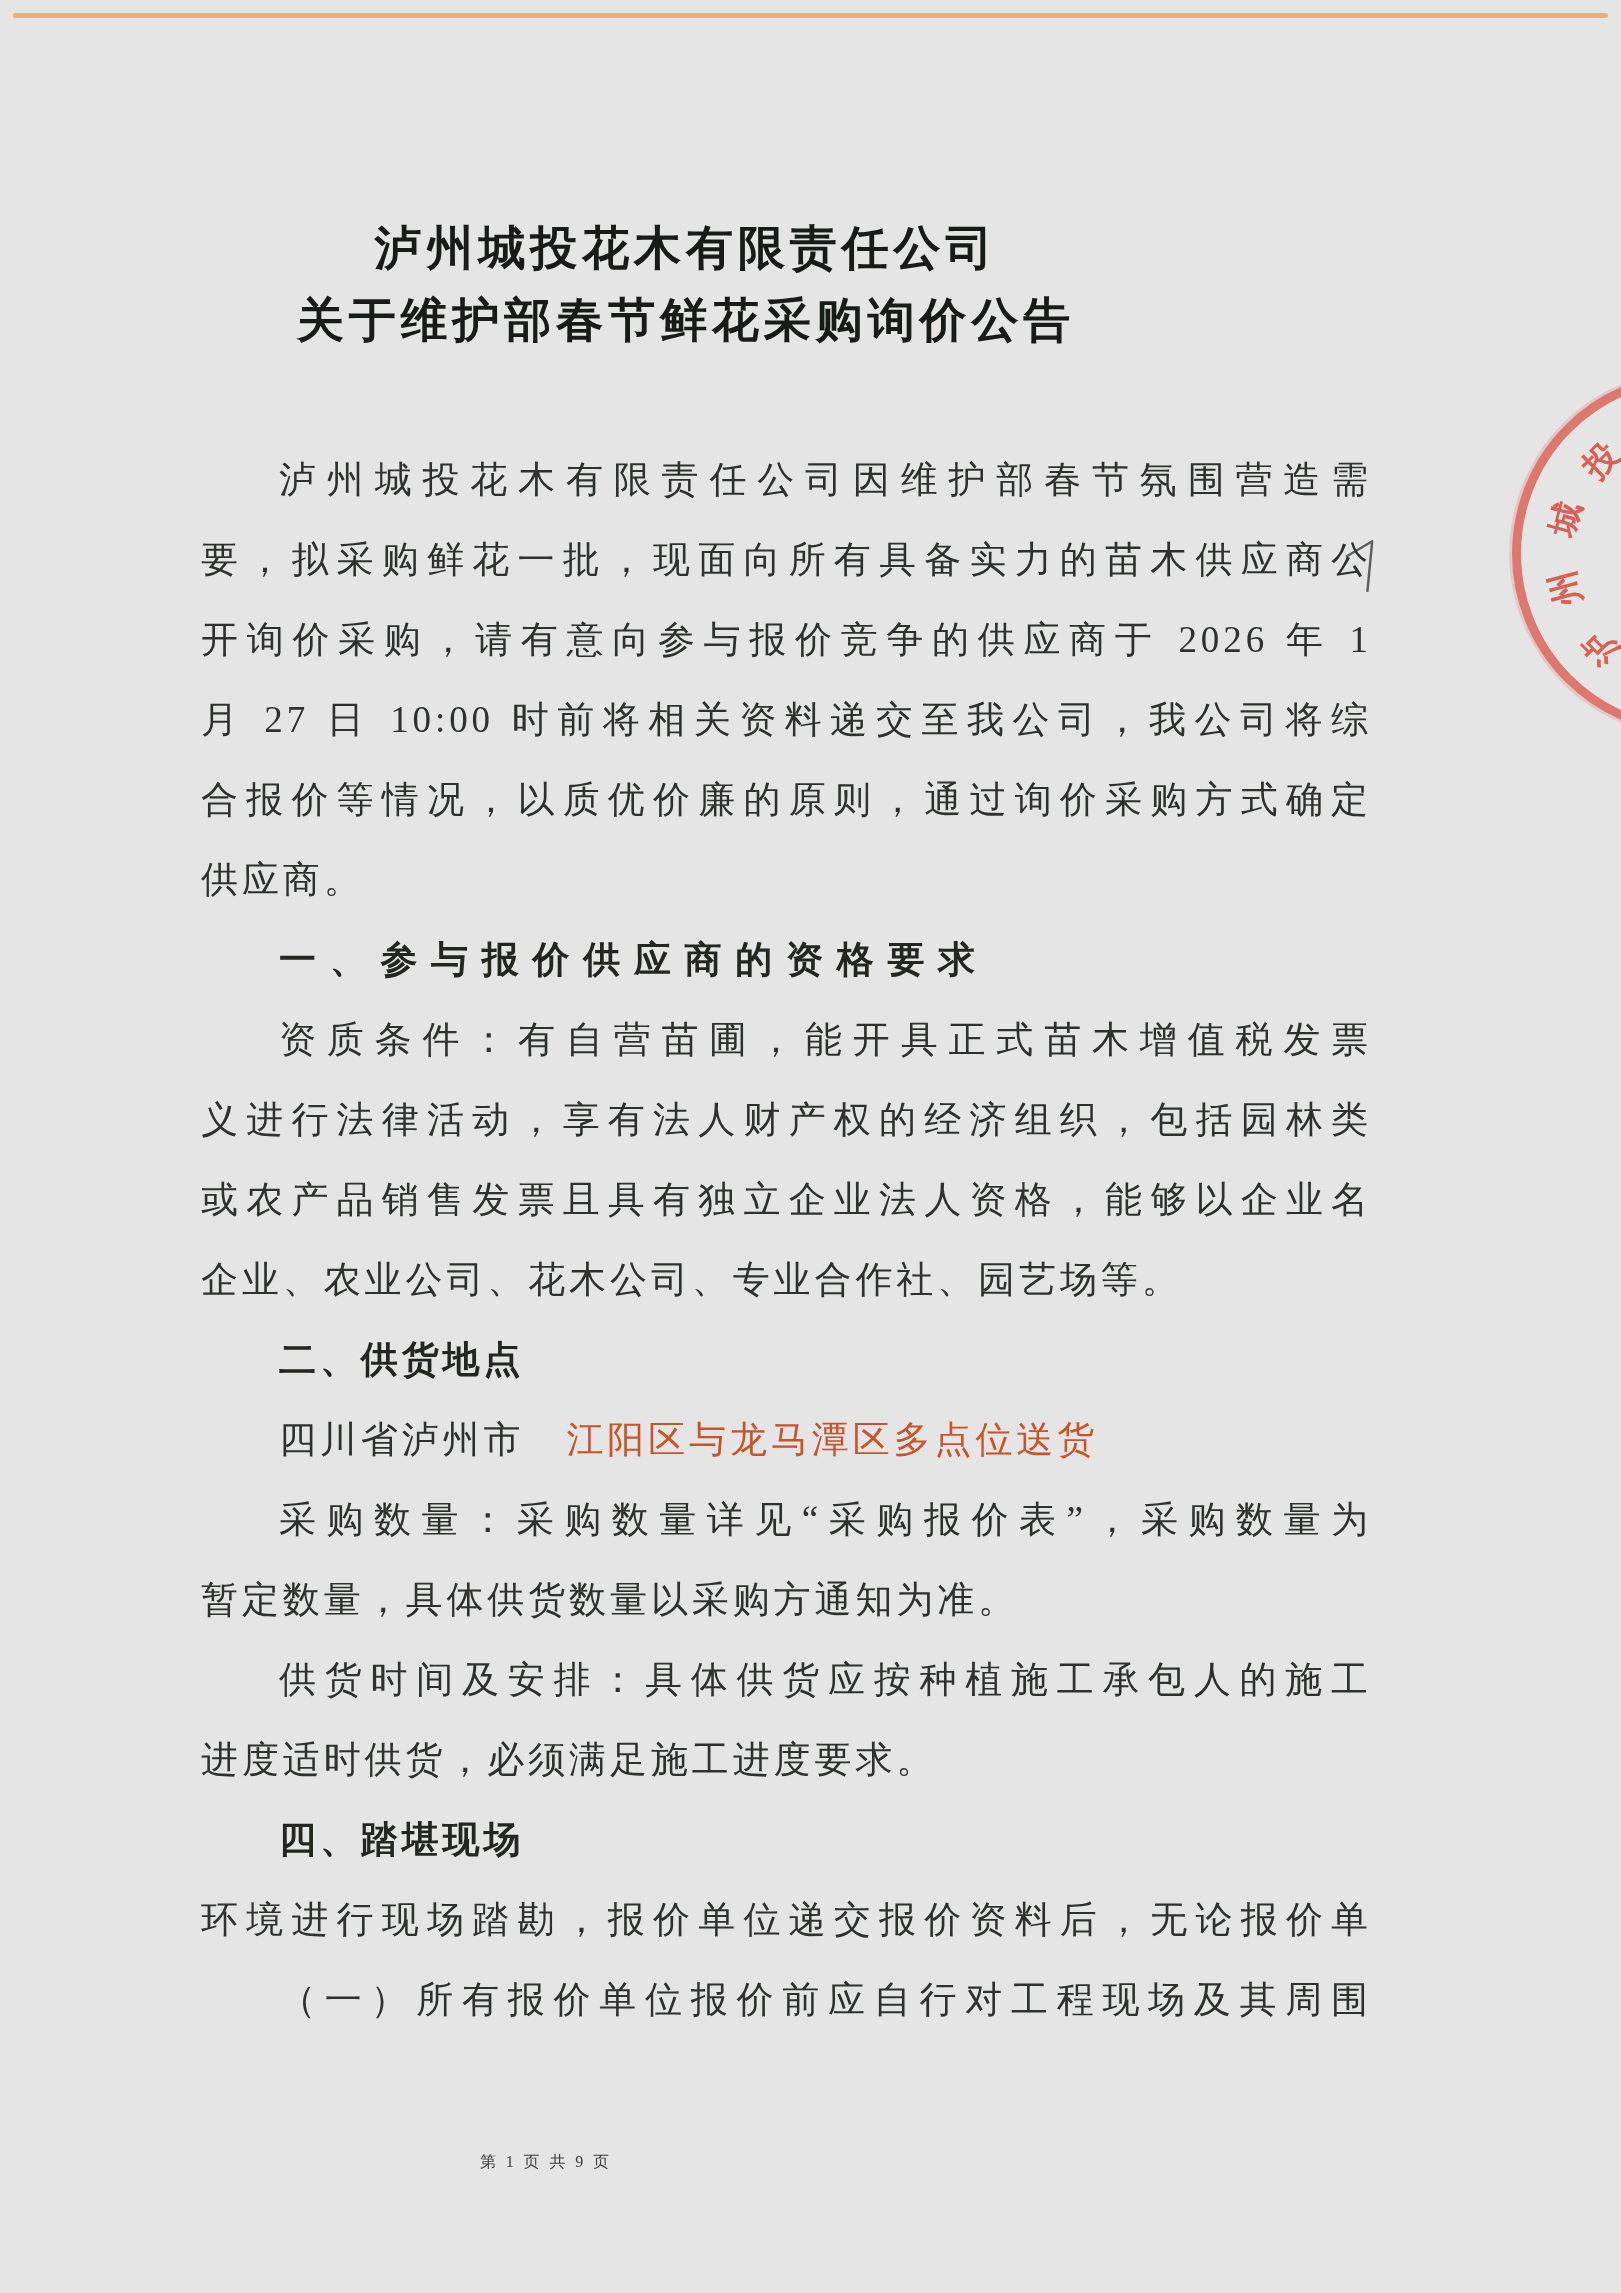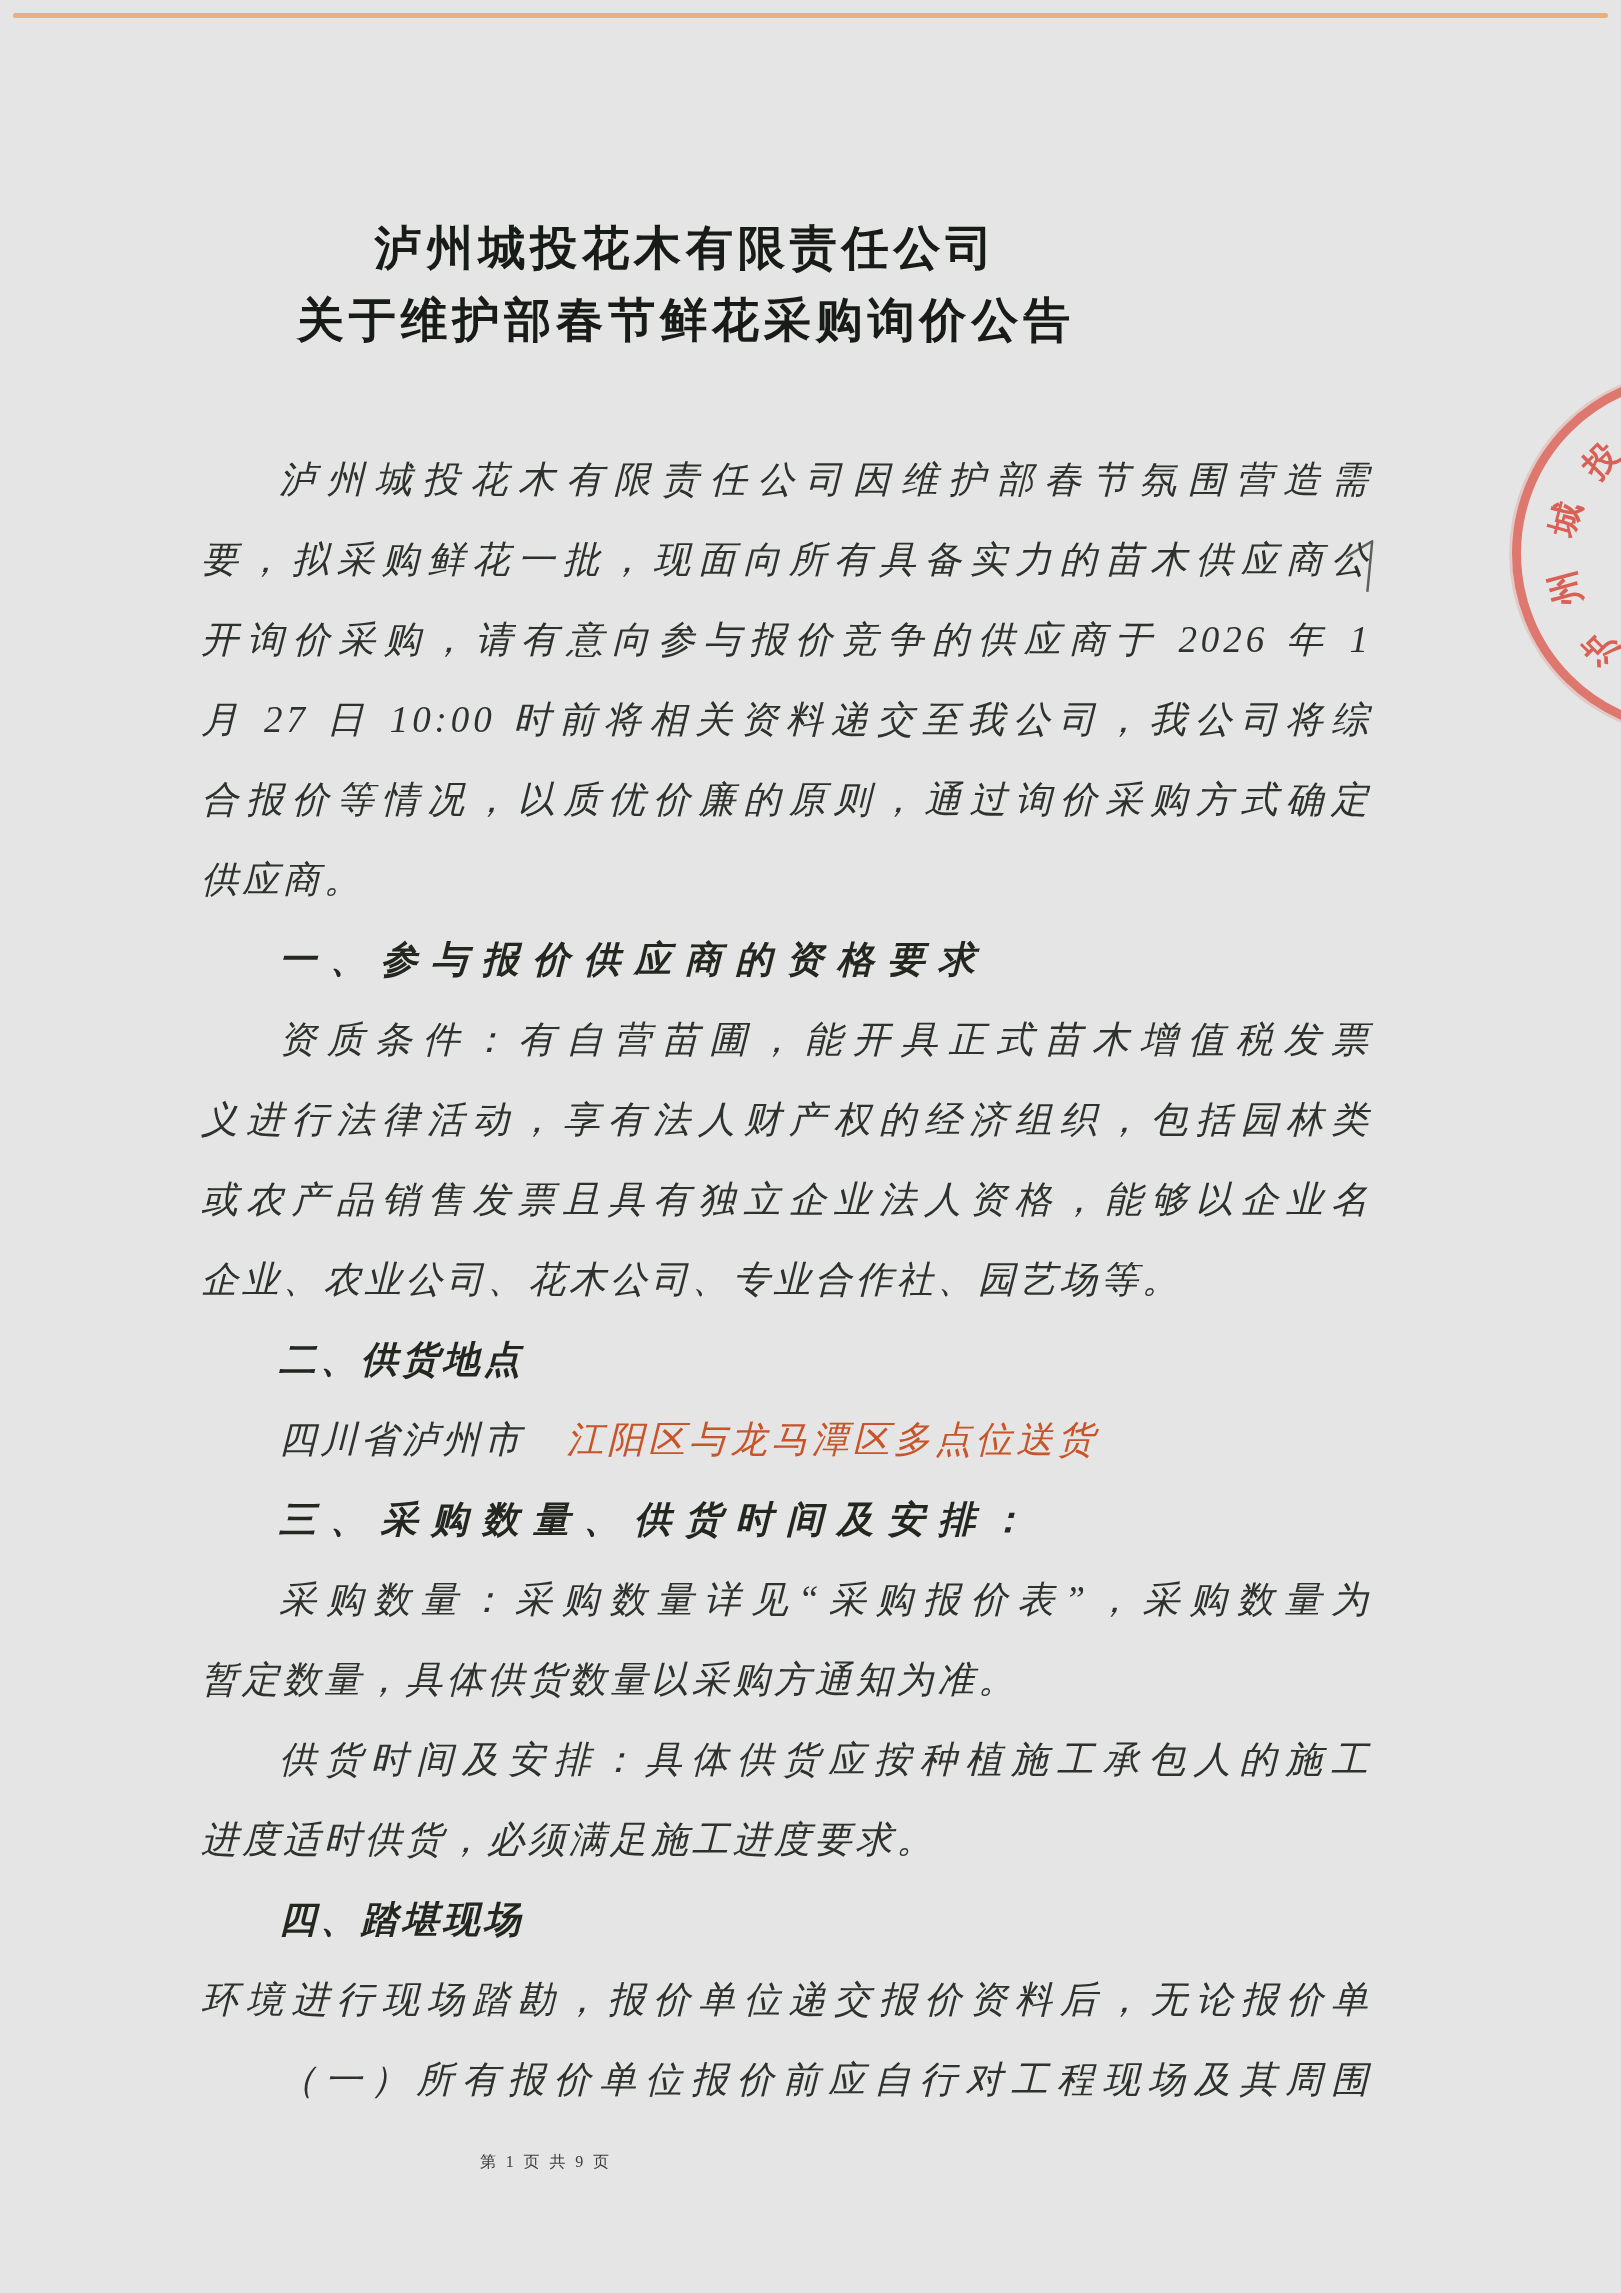--- a/index.html
+++ b/index.html
@@ -21,21 +21,21 @@
     font-size:47px;line-height:72px;font-weight:bold;
     letter-spacing:4.9px;color:#181c18;
     white-space:nowrap;
   }
   .content{
     position:absolute;left:201px;top:440px;width:1171px;
   }
   .line{
     width:1171px;line-height:80px;font-size:37px;
     letter-spacing:3.9px;white-space:nowrap;
-    text-align:left;color:#2e322e;font-style:italic;
+    text-align:left;color:#2e322e;
   }
   .line.fill{
     text-align:justify;text-align-last:justify;
     text-justify:inter-character;
     white-space:normal;
   }
   .line.indent{padding-left:78px;width:1093px;}
   .line.heading{
     font-family:"Liberation Sans", sans-serif;
     font-weight:bold;color:#23271f;
@@ -81,21 +81,20 @@
       <div class="line body fill"><span>月 27 日 10:00 时前将相关资料递交至我公司，我公司将综</span></div>
       <div class="line body fill"><span>合报价等情况，以质优价廉的原则，通过询价采购方式确定</span></div>
       <div class="line body"><span>供应商。</span></div>
       <div class="line heading indent wide"><span>一、参与报价供应商的资格要求</span></div>
       <div class="line body fill indent"><span>资质条件：有自营苗圃，能开具正式苗木增值税发票</span></div>
       <div class="line body fill"><span>义进行法律活动，享有法人财产权的经济组织，包括园林类</span></div>
       <div class="line body fill"><span>或农产品销售发票且具有独立企业法人资格，能够以企业名</span></div>
       <div class="line body"><span>企业、农业公司、花木公司、专业合作社、园艺场等。</span></div>
       <div class="line heading indent"><span>二、供货地点</span></div>
       <div class="line body indent"><span>四川省泸州市</span><span style="color: rgb(200, 85, 42); margin-left: 42px;">江阳区与龙马潭区多点位送货</span></div>
-      <div class="line heading indent wide"><span>三、采购数量、供货时间及安排：</span></div>
       <div class="line body fill indent"><span>采购数量：采购数量详见“采购报价表”，采购数量为</span></div>
       <div class="line body"><span>暂定数量，具体供货数量以采购方通知为准。</span></div>
       <div class="line body fill indent"><span>供货时间及安排：具体供货应按种植施工承包人的施工</span></div>
       <div class="line body"><span>进度适时供货，必须满足施工进度要求。</span></div>
       <div class="line heading indent"><span>四、踏堪现场</span></div>
       <div class="line body fill"><span>环境进行现场踏勘，报价单位递交报价资料后，无论报价单</span></div>
       <div class="line body fill indent"><span>（一）所有报价单位报价前应自行对工程现场及其周围</span></div>
     </div>
 
   <div class="stamp-ring"></div>

